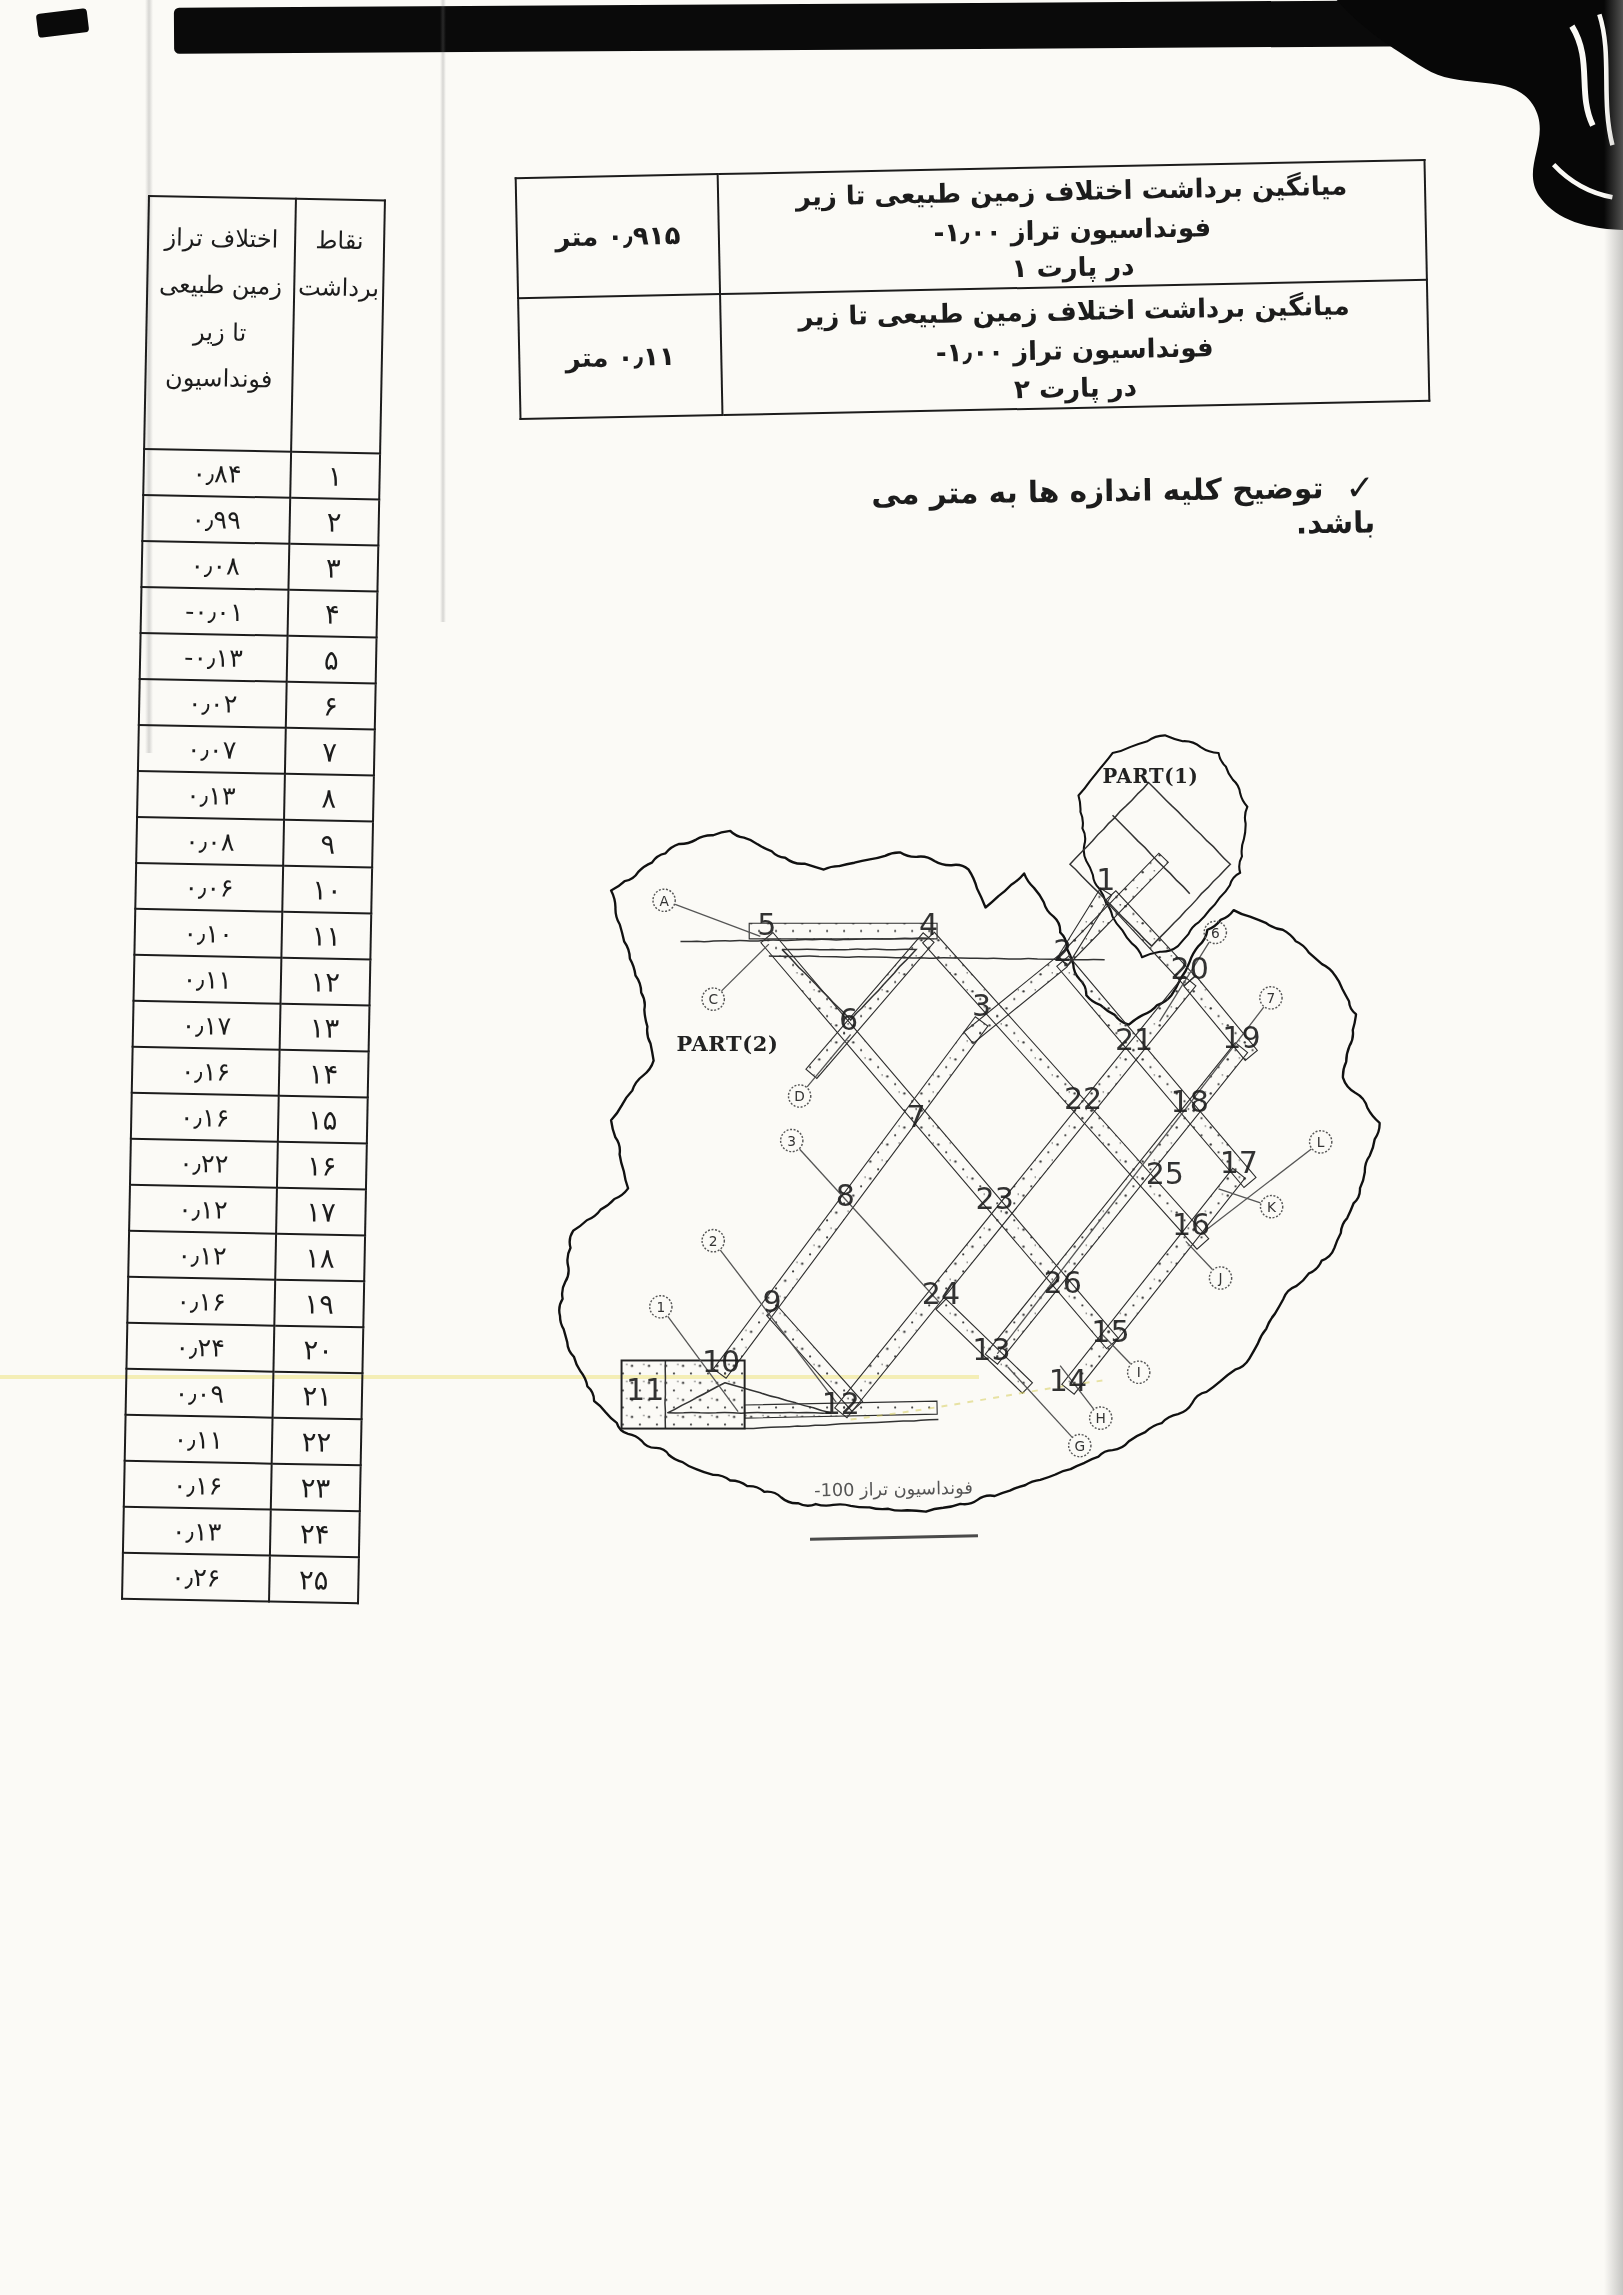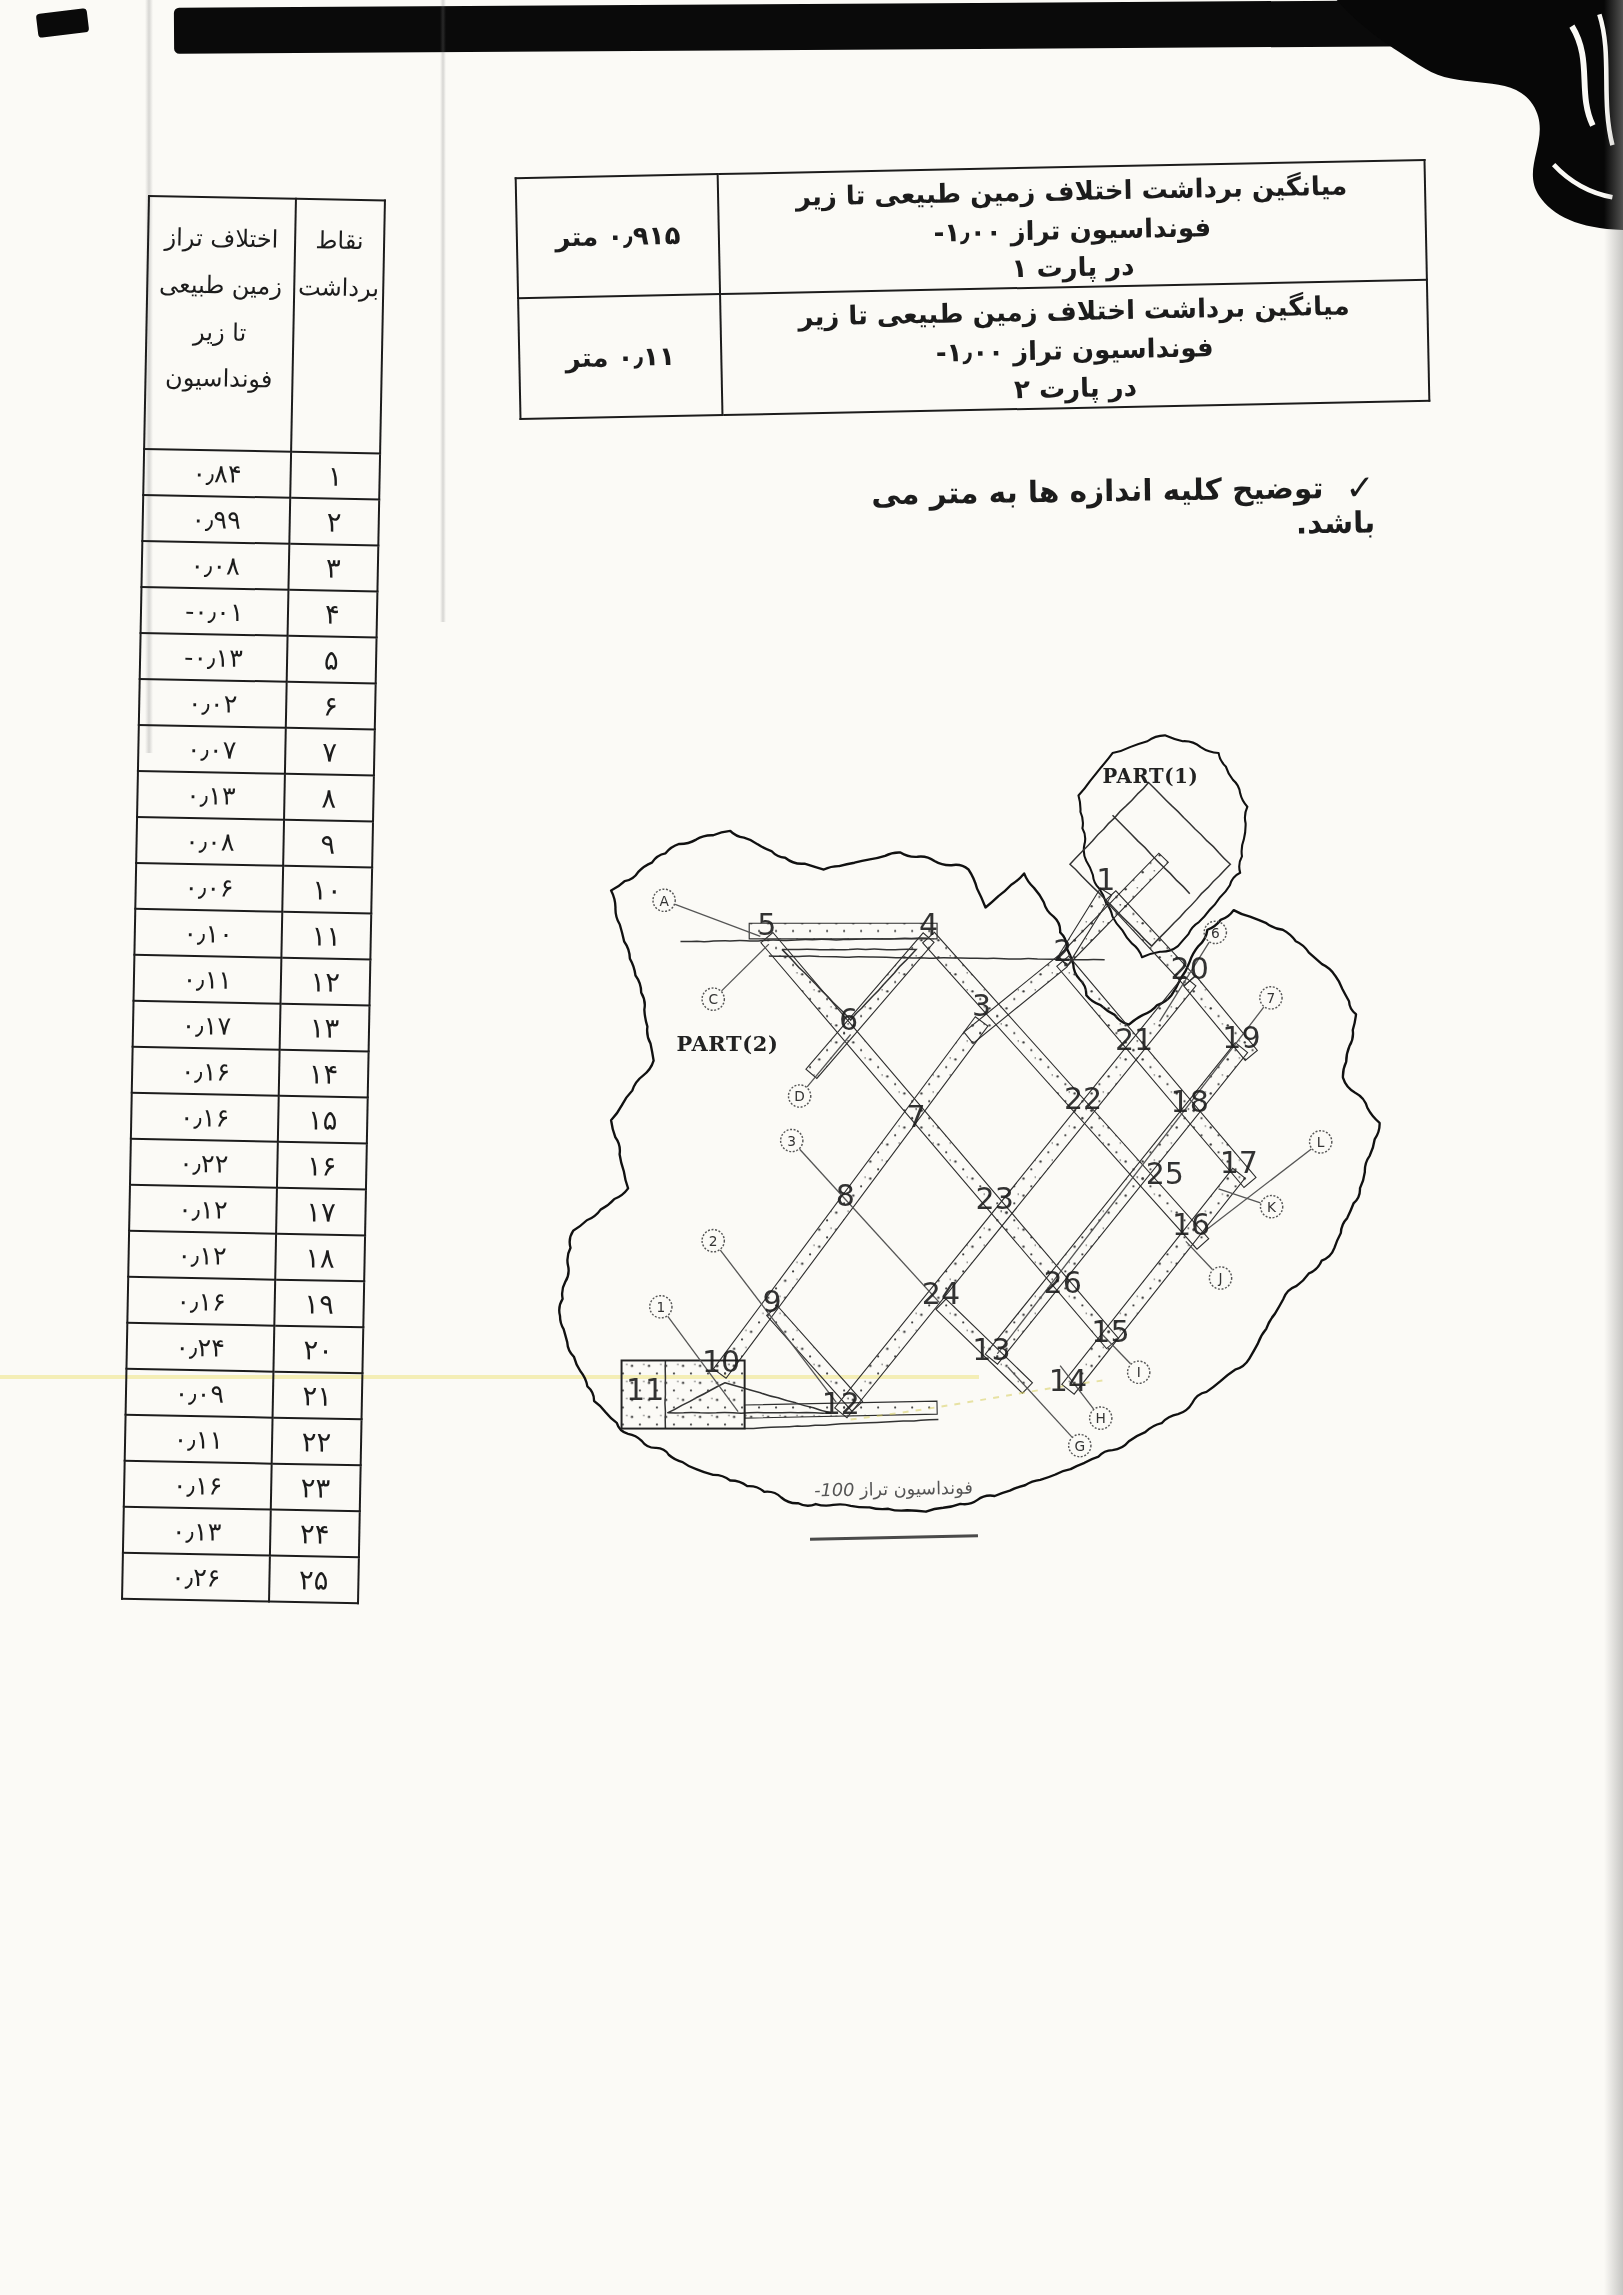--- a/index.html
+++ b/index.html
@@ -44,21 +44,21 @@
   .survey .pt-h{width:86px;}
   .survey tbody tr{height:46px;}
   .survey .pt{text-align:center;font-size:27.5px;direction:rtl;}
   .survey .diff{text-align:center;font-size:25.5px;direction:ltr;}
   
   .plan{position:absolute;left:543px;top:707px;width:851px;height:871px;}
   .caption{
     position:absolute;left:802px;top:1479px;width:183px;direction:rtl;text-align:center;
     font-size:17.7px;color:#555;letter-spacing:0.7px;transform:rotate(-1deg);white-space:nowrap;
   }
-  .caption .num{direction:ltr;unicode-bidi:isolate;font-style:italic;}
+  .caption .num{direction:ltr;unicode-bidi:isolate;}
   .caption-rule{position:absolute;left:810px;top:1536px;width:168px;height:3.3px;background:#4a4a4a;transform:rotate(-1.2deg);}
   .yellow-line{position:absolute;left:0;top:1375px;width:979px;height:3.9px;background:rgba(238,228,130,.55);}
 </style>
 </head>
 <body>
 
 <div id="page">
 
   <div class="topbar"></div>
   <div class="topbar-left"></div>

